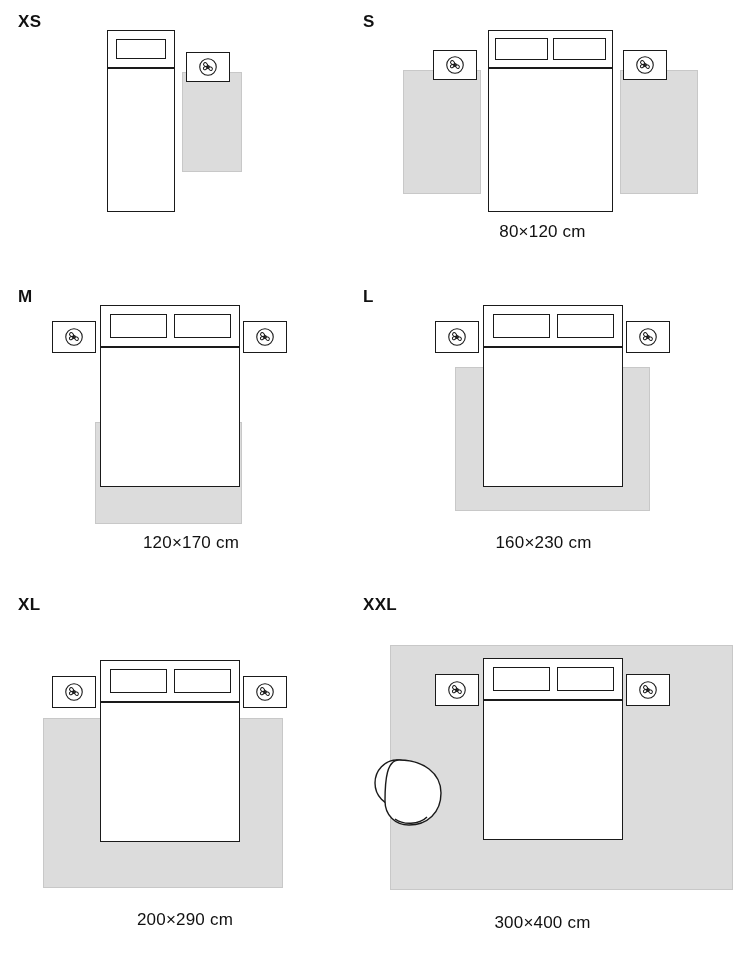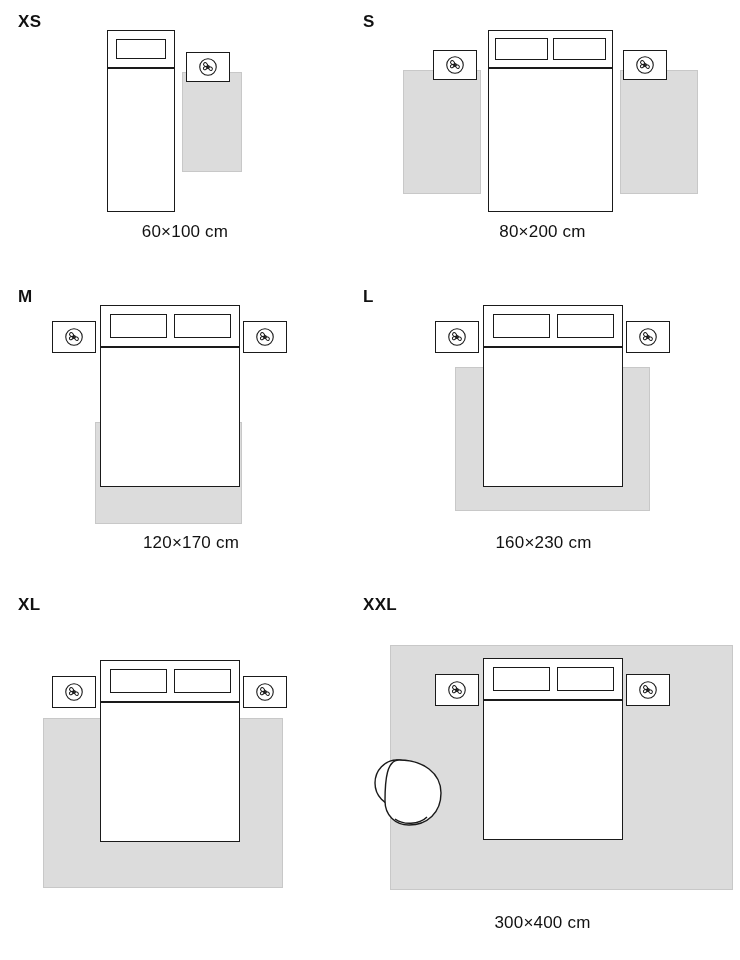--- a/index.html
+++ b/index.html
@@ -106,21 +106,20 @@
         <svg class="lamp-icon" viewBox="0 0 24 24">
           <circle cx="12" cy="12" r="9" fill="none" stroke="#1a1a1a" stroke-width="1.2"></circle>
           <path d="M12 12 C12 8 9 6 7.5 8 C6 10 9 12 12 12 Z" fill="none" stroke="#1a1a1a" stroke-width="1.1"></path>
           <path d="M12 12 C15.6 11 17.5 13 16.5 15 C15.4 17 12.8 15.2 12 12 Z" fill="none" stroke="#1a1a1a" stroke-width="1.1"></path>
           <path d="M12 12 C10.2 15.3 7.4 15.8 7 13.8 C6.6 11.6 9.4 11 12 12 Z" fill="none" stroke="#1a1a1a" stroke-width="1.1"></path>
           <circle cx="12" cy="12" r="1.5" fill="none" stroke="#1a1a1a" stroke-width="1.1"></circle>
         </svg>
       </div>
     </div>
 
-    <div class="dim-label" style="position:absolute; left:0px; top:222px;">60×100 cm</div>
   </div>
 
   <div class="cell" style="left:345px; top:0px; width:395px; height:268px;">
 
     <div class="size-label" style="position:absolute; left:18px; top:12px;">S</div>
 
     <div class="stage" style="position:absolute; left:0px; top:22px; width:395px; height:175px;">
 
       <div class="rug" style="left:58px; top:48px; width:78px; height:124px;"></div>
 
@@ -145,21 +144,21 @@
         <svg class="lamp-icon" viewBox="0 0 24 24">
           <circle cx="12" cy="12" r="9" fill="none" stroke="#1a1a1a" stroke-width="1.2"></circle>
           <path d="M12 12 C12 8 9 6 7.5 8 C6 10 9 12 12 12 Z" fill="none" stroke="#1a1a1a" stroke-width="1.1"></path>
           <path d="M12 12 C15.6 11 17.5 13 16.5 15 C15.4 17 12.8 15.2 12 12 Z" fill="none" stroke="#1a1a1a" stroke-width="1.1"></path>
           <path d="M12 12 C10.2 15.3 7.4 15.8 7 13.8 C6.6 11.6 9.4 11 12 12 Z" fill="none" stroke="#1a1a1a" stroke-width="1.1"></path>
           <circle cx="12" cy="12" r="1.5" fill="none" stroke="#1a1a1a" stroke-width="1.1"></circle>
         </svg>
       </div>
     </div>
 
-    <div class="dim-label" style="position:absolute; left:0px; top:222px;">80×200 cm</div>
+    <div class="dim-label" style="position:absolute; left:0px; top:222px;">80×120 cm</div>
   </div>
 
   <div class="cell" style="left:0px; top:275px; width:370px; height:300px;">
 
     <div class="size-label" style="position:absolute; left:18px; top:12px;">M</div>
 
     <div class="stage" style="position:absolute; left:0px; top:22px; width:370px; height:225px;">
 
       <div class="rug" style="left:95px; top:125px; width:147px; height:102px;"></div>
 
@@ -256,20 +255,21 @@
         <svg class="lamp-icon" viewBox="0 0 24 24">
           <circle cx="12" cy="12" r="9" fill="none" stroke="#1a1a1a" stroke-width="1.2"></circle>
           <path d="M12 12 C12 8 9 6 7.5 8 C6 10 9 12 12 12 Z" fill="none" stroke="#1a1a1a" stroke-width="1.1"></path>
           <path d="M12 12 C15.6 11 17.5 13 16.5 15 C15.4 17 12.8 15.2 12 12 Z" fill="none" stroke="#1a1a1a" stroke-width="1.1"></path>
           <path d="M12 12 C10.2 15.3 7.4 15.8 7 13.8 C6.6 11.6 9.4 11 12 12 Z" fill="none" stroke="#1a1a1a" stroke-width="1.1"></path>
           <circle cx="12" cy="12" r="1.5" fill="none" stroke="#1a1a1a" stroke-width="1.1"></circle>
         </svg>
       </div>
     </div>
 
+    <div class="dim-label" style="position:absolute; left:0px; top:325px;">200×290 cm</div>
   </div>
 
   <div class="cell" style="left:345px; top:585px; width:395px; height:375px;">
 
     <div class="size-label" style="position:absolute; left:18px; top:10px;">XXL</div>
 
     <div class="stage" style="position:absolute; left:0px; top:60px; width:395px; height:265px;">
 
       <div class="rug" style="left:45px; top:0px; width:343px; height:245px;"></div>
 

